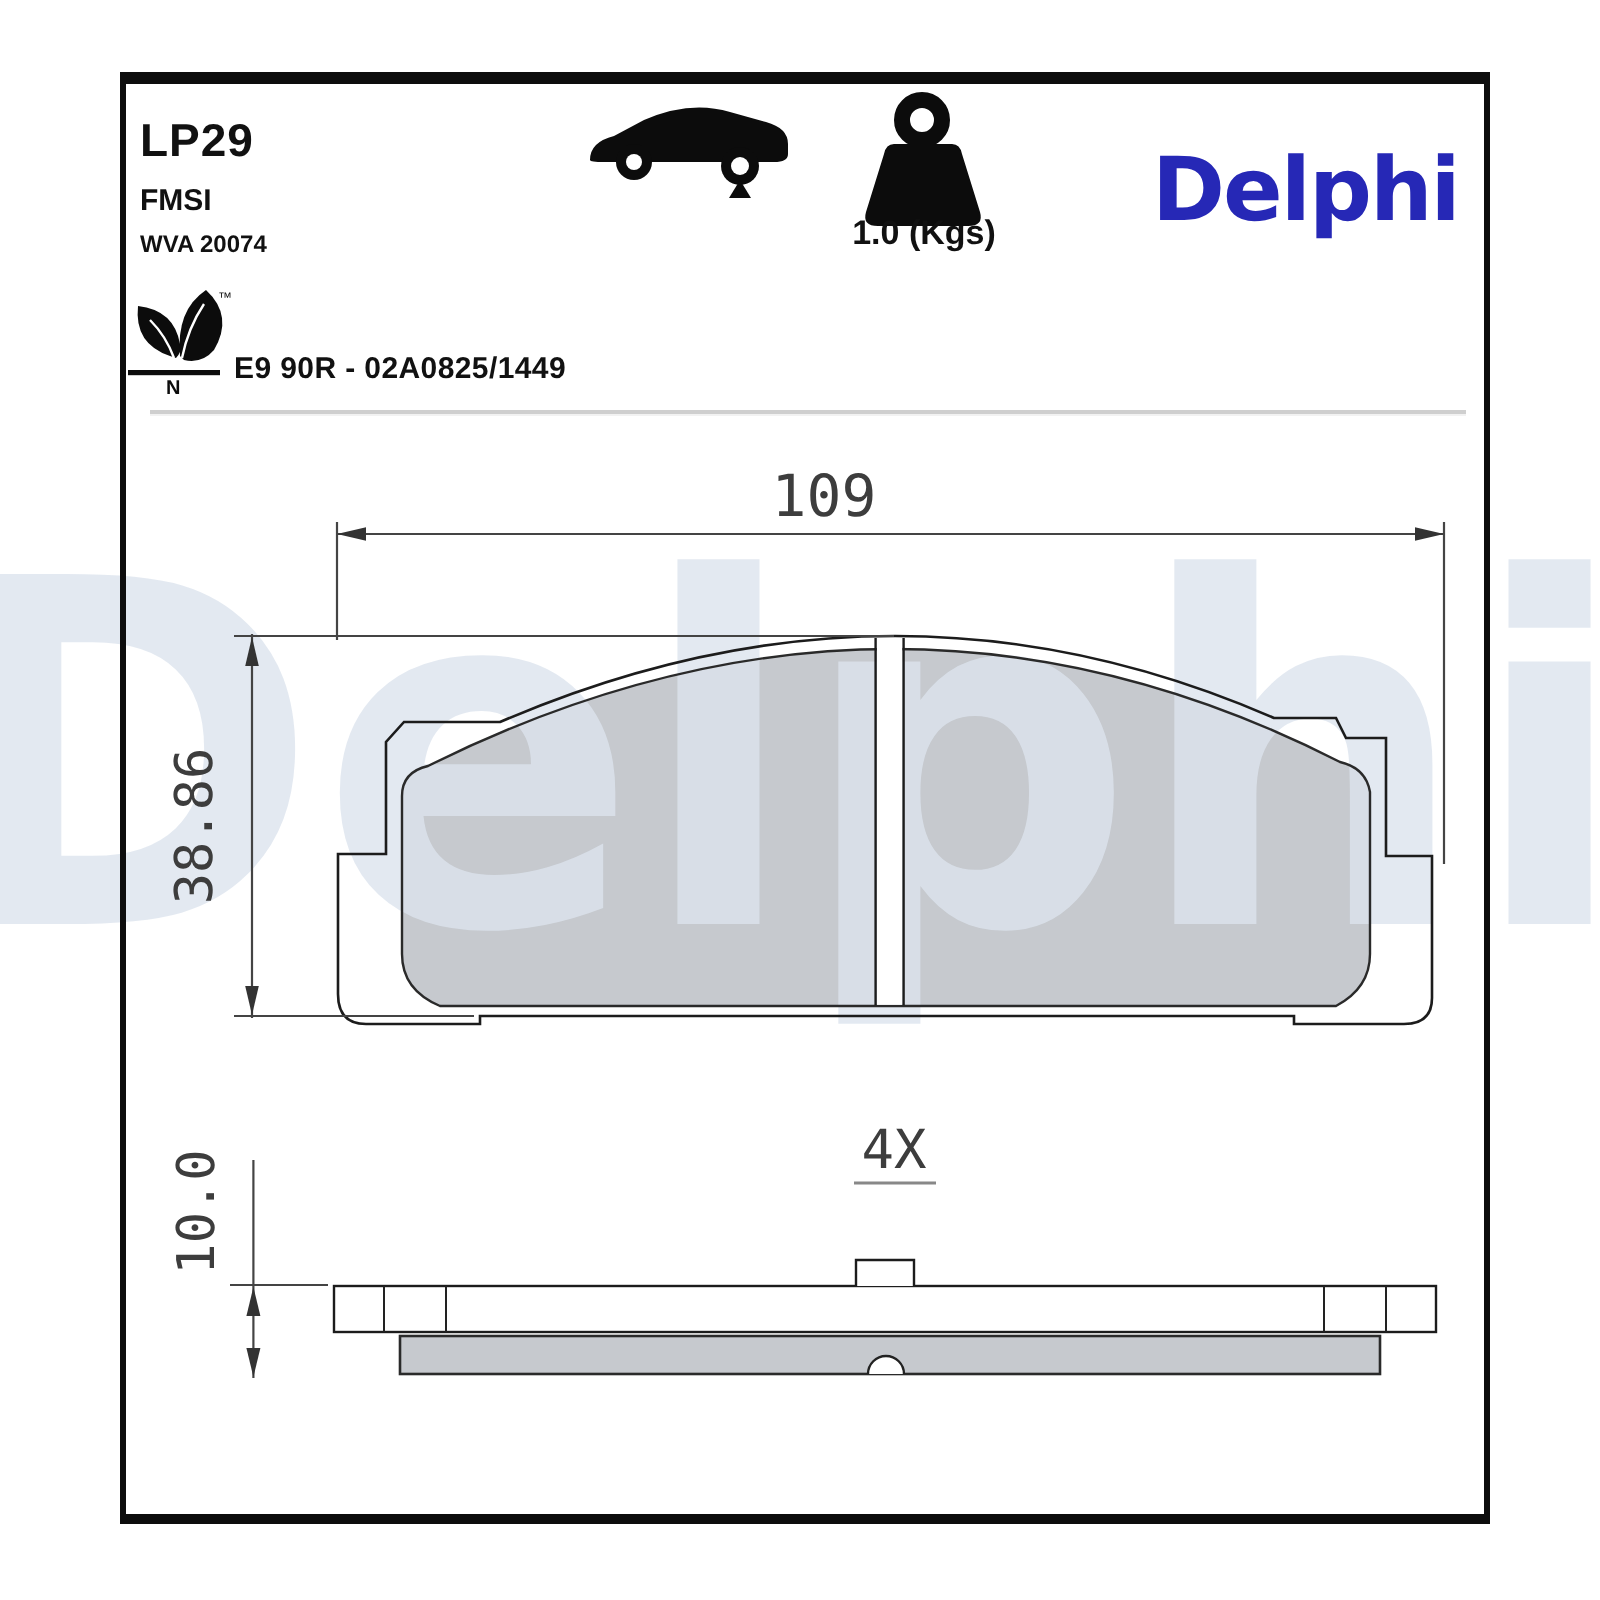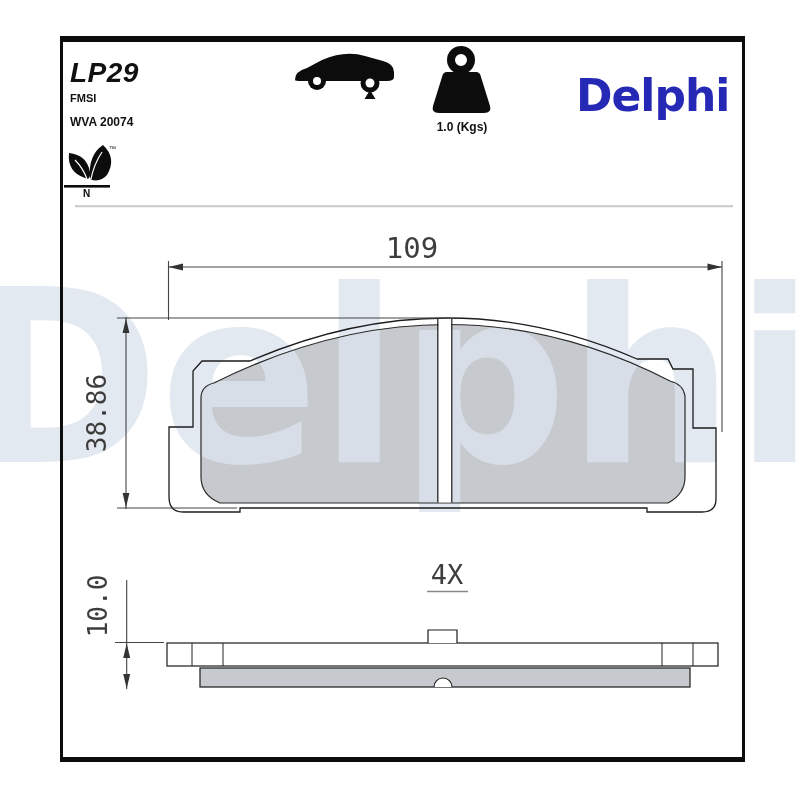--- a/index.html
+++ b/index.html
@@ -4,26 +4,26 @@
 <style>
   html,body{margin:0;padding:0;background:#ffffff;}
   #stage{position:relative;width:800px;height:800px;background:#ffffff;overflow:hidden;
          font-family:"Liberation Sans", sans-serif;color:#111;}
   .abs{position:absolute;}
   
   #drawing{left:0;top:0;z-index:1;}
   #frame{left:60px;top:36px;width:679px;height:715px;z-index:2;
          border-style:solid;border-color:#0d0d0d;border-width:6px 3px 5px 3px;background:transparent;pointer-events:none;}
   .hdr{z-index:3;}
-  #part-number{left:70px;top:57px;font-size:28px;font-weight:700;letter-spacing:.5px;font-style:italic;}
-  #fmsi{left:70px;top:92px;font-size:11px;font-weight:700;}
+  #part-number{left:70px;top:57px;font-size:23px;font-weight:700;letter-spacing:.5px;}
+  #fmsi{left:70px;top:92px;font-size:15px;font-weight:700;}
   #wva{left:70px;top:115px;font-size:12px;font-weight:700;}
   #car-icon{left:294px;top:50px;}
   #weight-icon{left:427px;top:46px;}
-  #weight-label{left:412px;top:120px;width:100px;text-align:center;font-size:12px;font-weight:700;}
+  #weight-label{left:412px;top:107px;width:100px;text-align:center;font-size:17px;font-weight:700;}
   #delphi-logo{left:576px;top:70px;font-size:44px;font-weight:700;letter-spacing:-1px;
                color:#2628b6;font-family:"DejaVu Sans", sans-serif;}
   #eco-icon{left:63px;top:142px;}
   #approval{left:117px;top:176px;font-size:15px;font-weight:700;letter-spacing:.2px;}
   #separator{left:75px;top:205px;width:658px;height:2px;background:#cfcfcf;border-bottom:1px solid #f2f2f2;}
   #lockheed{right:63px;top:726px;z-index:3;font-family:"DejaVu Serif", serif;font-weight:700;font-size:26px;letter-spacing:0px;}
   #lockheed sup{font-size:13px;vertical-align:6px;}
   .dimtxt{font-family:"DejaVu Sans Mono", monospace;fill:#3d3d3d;}
   .dimline{stroke:#444;stroke-width:1.1;fill:none;}
   .outline{stroke:#1c1c1c;stroke-width:1.3;fill:none;}
@@ -127,16 +127,17 @@
 
   <svg id="eco-icon" class="abs hdr" width="56" height="58" viewBox="0 0 56 58">
     <path fill="#0c0c0c" d="M 22 36 Q 4 30 6 11 Q 24 13 27 30 Q 28 34 25 37 Z"></path>
     <path fill="#0c0c0c" d="M 27 36 Q 25 13 40 3 Q 54 16 44 33 Q 38 40 29 38 Z"></path>
     <path d="M 24 37 Q 20 26 12 18 M 28 37 Q 31 22 39 10" stroke="#ffffff" stroke-width="1.2" fill="none"></path>
     <text x="46" y="9" font-size="7" fill="#0c0c0c" font-family="Liberation Sans, sans-serif">™</text>
     <rect x="1" y="43" width="46" height="2.6" fill="#0c0c0c"></rect>
     <text x="20" y="55" font-size="10" font-weight="bold" fill="#0c0c0c" font-family="Liberation Sans, sans-serif">N</text>
   </svg>
 
+  <div id="approval" class="abs hdr">E9 90R - 02A0825/1449</div>
   <div id="separator" class="abs hdr"></div>
 
 
 </div>
 
 </body></html>

